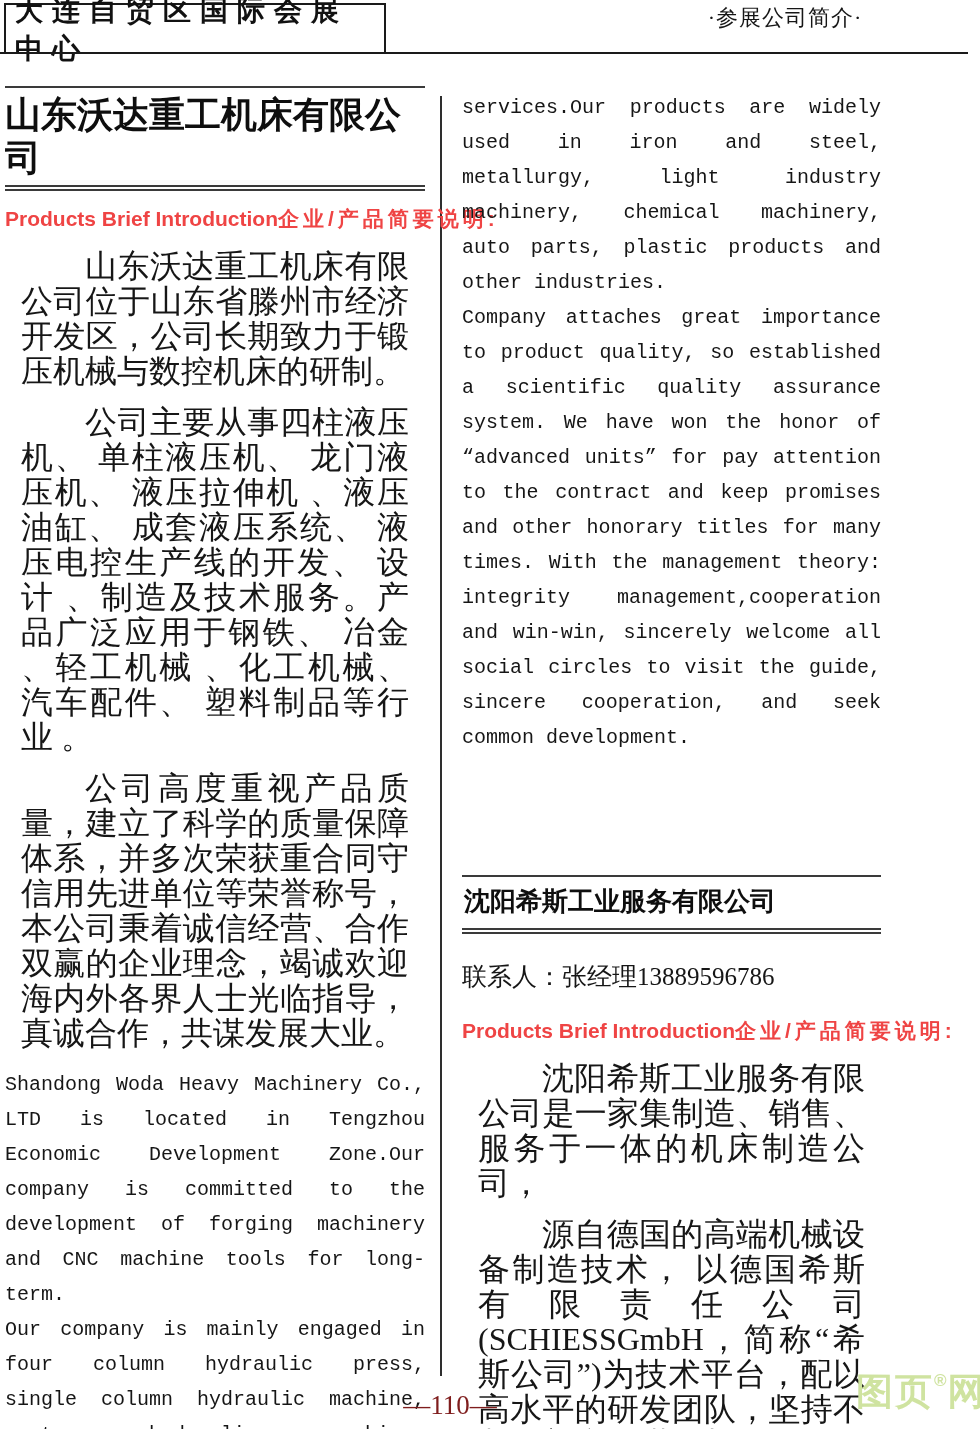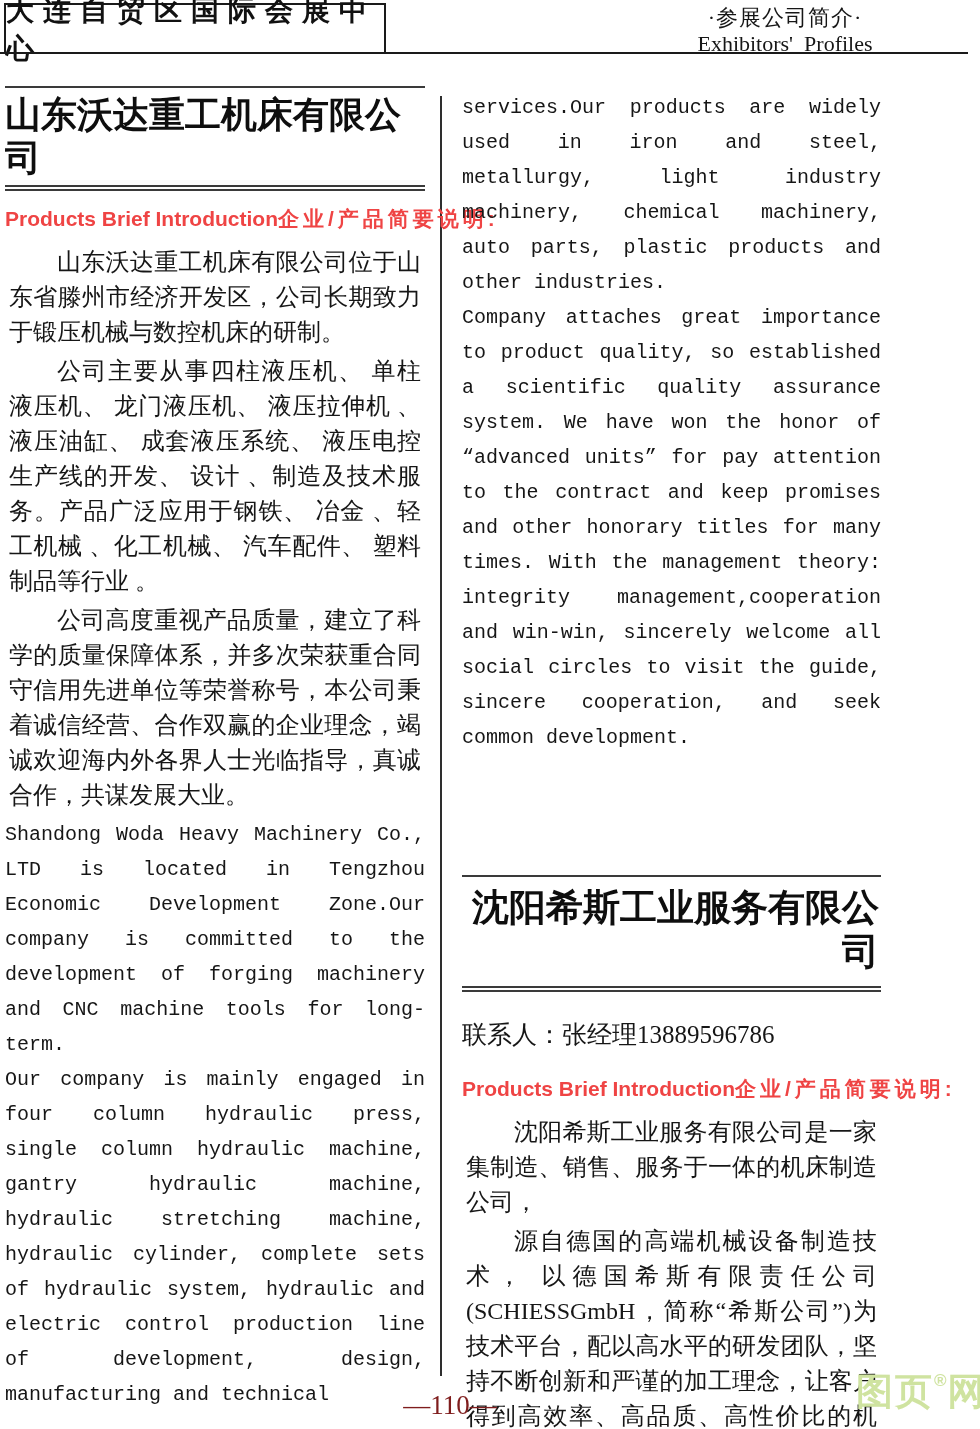--- a/index.html
+++ b/index.html
@@ -10,21 +10,21 @@
     position:relative; overflow:hidden;
   }
   .page { position:relative; width:980px; height:1429px; }
 
   
   .venue-box {
     position:absolute; left:4px; top:3px; width:382px; height:51px;
     border:2px solid #1a1a1a; border-bottom:none;
     display:flex; align-items:center; justify-content:center;
     font-family:"Liberation Sans", sans-serif; font-weight:bold;
-    font-size:28px; letter-spacing:9px; color:#111;
+    font-size:28px; letter-spacing:9px; padding-left:9px; color:#111;
   }
   .header-rule {
     position:absolute; left:0; top:52px; width:968px; height:2px; background:#1a1a1a;
   }
   .section-label {
     position:absolute; left:640px; top:5px; width:290px; text-align:center;
   }
   .section-label .cn { font-size:22px; letter-spacing:1px; display:block; line-height:26px; }
   .section-label .en { font-size:22px; display:block; line-height:25px; white-space:pre; }
 
@@ -35,36 +35,36 @@
     position:absolute; left:440px; top:96px; width:2px; height:1280px; background:#2e2e2e;
   }
 
   
   .company-title {
     border-top:2px solid #3a3a3a; border-bottom:6px double #3a3a3a;
     font-family:"Liberation Sans", sans-serif; font-weight:bold; color:#0e0e0e;
     line-height:1.2;
   }
   .title-1 { font-size:36px; padding:5px 0 6px 0; margin-top:2px; }
-  .title-2 { font-size:37px; padding:9px 2px 11px 2px; margin-top:120px;text-align:right; }
+  .title-2 { font-size:26px; padding:9px 2px 11px 2px; margin-top:120px; }
 
   .meta { margin-top:20px; font-size:25px; line-height:37px; }
   .meta-2 { margin-top:24px; }
 
   .intro-header {
     margin-top:14px; font-weight:bold; color:#ef4444;
     font-family:"Liberation Sans", sans-serif; font-size:21px; line-height:28px;
     white-space:nowrap;
   }
   .intro-header .cn { letter-spacing:4px; }
   .intro-header-2 { margin-top:22px; }
 
   .body-text { margin-top:12px; }
   .cn-para {
-    margin:4px; font-size:24px; line-height:35px; text-align:justify;
+    margin:16px; font-size:32px; line-height:35px; text-align:justify;
     text-indent:2em; text-justify:inter-ideograph; color:#161616;
   }
   .en-para {
     margin:0; font-family:"Liberation Mono", "DejaVu Sans Mono", monospace;
     font-size:20px; line-height:35px; text-align:justify; color:#161616;
   }
 
   
   .page-number {
     position:absolute; left:370px; top:1390px; width:160px; text-align:center;
@@ -83,21 +83,20 @@
 </head>
 <body>
 
 <div class="page">
 
   <div class="venue-box">
     <span>大连自贸区国际会展中心</span>
   </div>
   <div class="section-label">
     <span class="cn">·参展公司简介·</span>
-    <span class="en">Exhibitors'  Profiles</span>
   </div>
   <div class="header-rule"></div>
 
   <div class="column-divider"></div>
 
   <div class="col-left">
     <div class="company-title title-1">山东沃达重工机床有限公司</div>
 
 
     <div class="intro-header">

